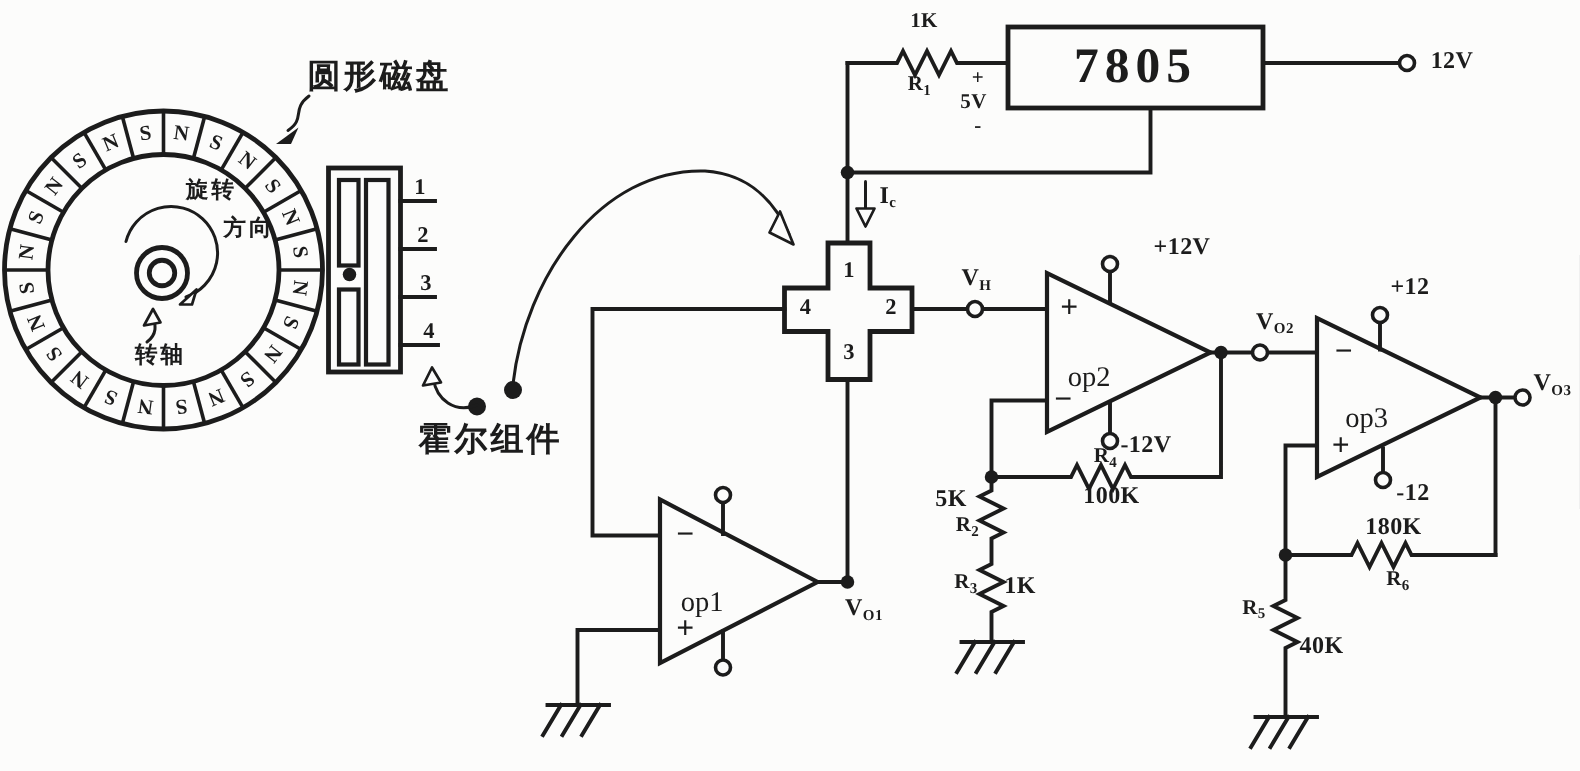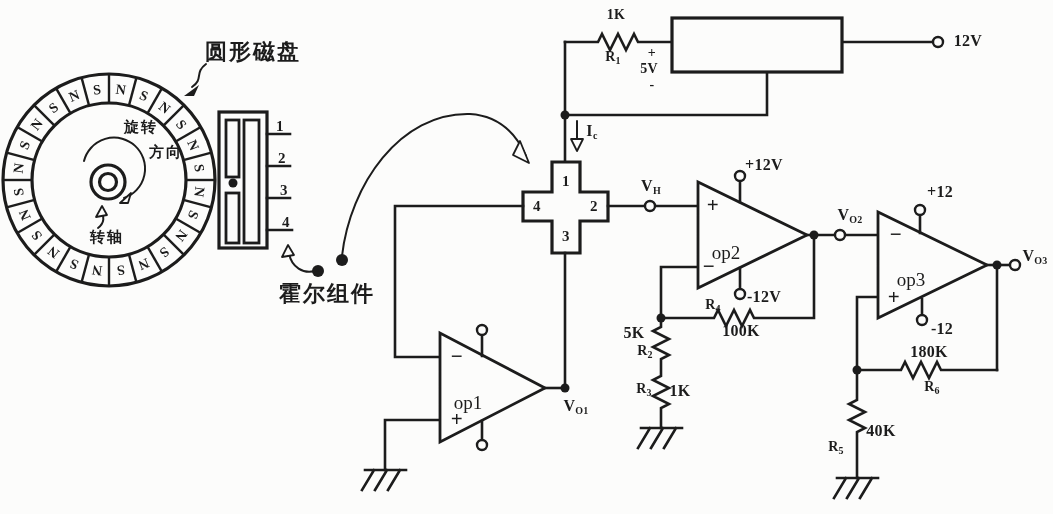--- a/index.html
+++ b/index.html
@@ -214,47 +214,48 @@
   <span class="lbl pin" style="left:566px;top:236px">3</span>
   <span class="lbl pin" style="left:537px;top:206px">4</span>
 
   <span class="lbl" style="left:592px;top:132px"><span>I</span><span class="sub">c</span></span>
 
   <span class="lbl tiny" style="left:616px;top:15px">1K</span>
   <span class="lbl tiny" style="left:613px;top:58px"><span>R</span><span class="sub">1</span></span>
   <span class="lbl tiny" style="left:652px;top:53px">+</span>
   <span class="lbl tiny" style="left:649px;top:69px">5V</span>
   <span class="lbl tiny" style="left:652px;top:85px">-</span>
+  <span class="lbl big" style="left:757px;top:45px">7805</span>
   <span class="lbl" style="left:968px;top:41px">12V</span>
 
   <span class="lbl" style="left:651px;top:187px"><span>V</span><span class="sub">H</span></span>
 
   <span class="lbl sign" style="left:457px;top:356px">−</span>
   <span class="lbl sign" style="left:457px;top:419px">+</span>
   <span class="lbl op" style="left:468px;top:390px">op1</span>
   <span class="lbl" style="left:576px;top:407px"><span>V</span><span class="sub">O1</span></span>
 
-  <span class="lbl" style="left:764px;top:165px">+12V</span>
+  <span class="lbl" style="left:788px;top:165px">+12V</span>
   <span class="lbl" style="left:764px;top:297px">-12V</span>
   <span class="lbl sign" style="left:713px;top:205px">+</span>
   <span class="lbl sign" style="left:709px;top:266px">−</span>
   <span class="lbl op" style="left:726px;top:240px">op2</span>
   <span class="lbl" style="left:850px;top:216px"><span>V</span><span class="sub">O2</span></span>
 
   <span class="lbl" style="left:940px;top:192px">+12</span>
   <span class="lbl" style="left:942px;top:329px">-12</span>
   <span class="lbl sign" style="left:896px;top:234px">−</span>
   <span class="lbl sign" style="left:894px;top:297px">+</span>
   <span class="lbl op" style="left:911px;top:267px">op3</span>
   <span class="lbl" style="left:1035px;top:257px"><span>V</span><span class="sub">O3</span></span>
 
-  <span class="lbl tiny" style="left:713px;top:306px"><span>R</span><span class="sub">4</span></span>
+  <span class="lbl tiny" style="left:737px;top:306px"><span>R</span><span class="sub">4</span></span>
   <span class="lbl" style="left:741px;top:331px">100K</span>
   <span class="lbl" style="left:634px;top:333px">5K</span>
   <span class="lbl tiny" style="left:645px;top:352px"><span>R</span><span class="sub">2</span></span>
   <span class="lbl tiny" style="left:644px;top:390px"><span>R</span><span class="sub">3</span></span>
   <span class="lbl" style="left:680px;top:391px">1K</span>
   <span class="lbl" style="left:929px;top:352px">180K</span>
   <span class="lbl tiny" style="left:932px;top:388px"><span>R</span><span class="sub">6</span></span>
-  <span class="lbl tiny" style="left:836px;top:448px"><span>R</span><span class="sub">5</span></span>
+  <span class="lbl tiny" style="left:836px;top:407px"><span>R</span><span class="sub">5</span></span>
   <span class="lbl" style="left:881px;top:431px">40K</span>
 
 </div>
 
 </body></html>

